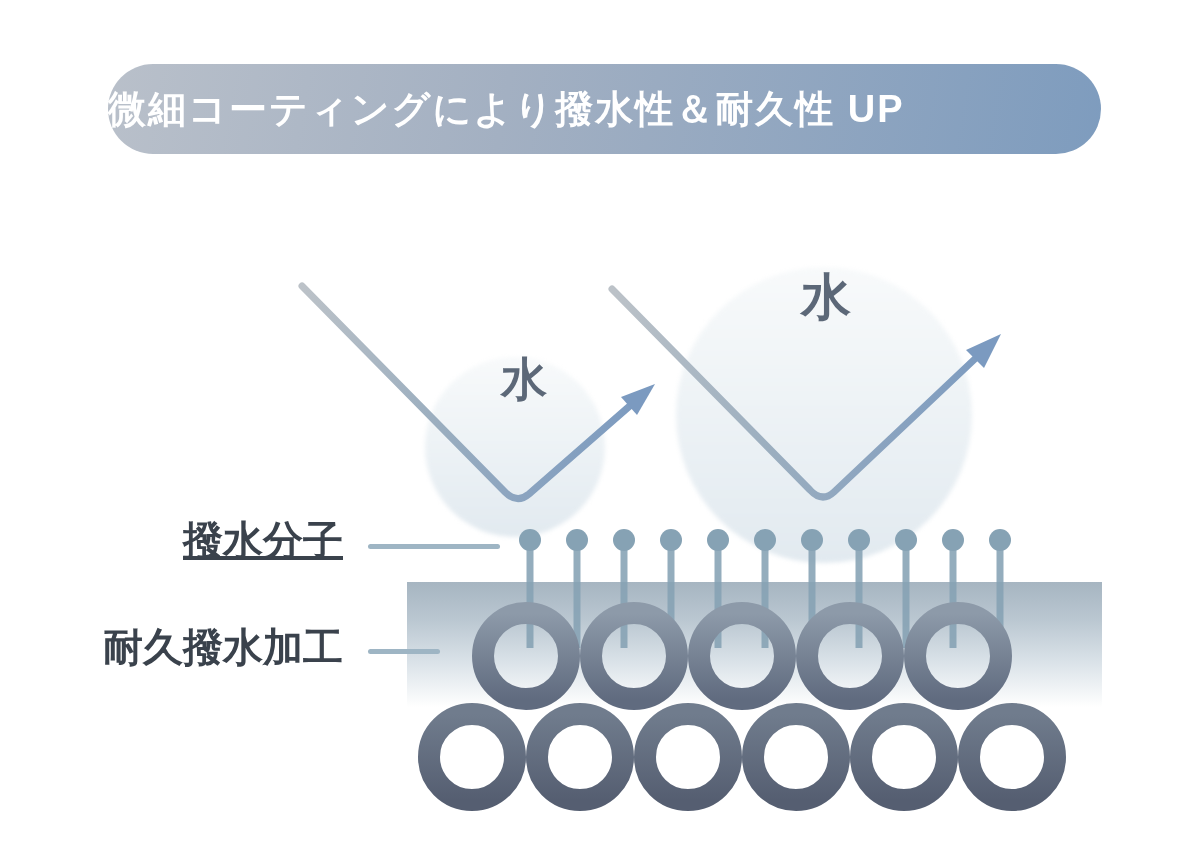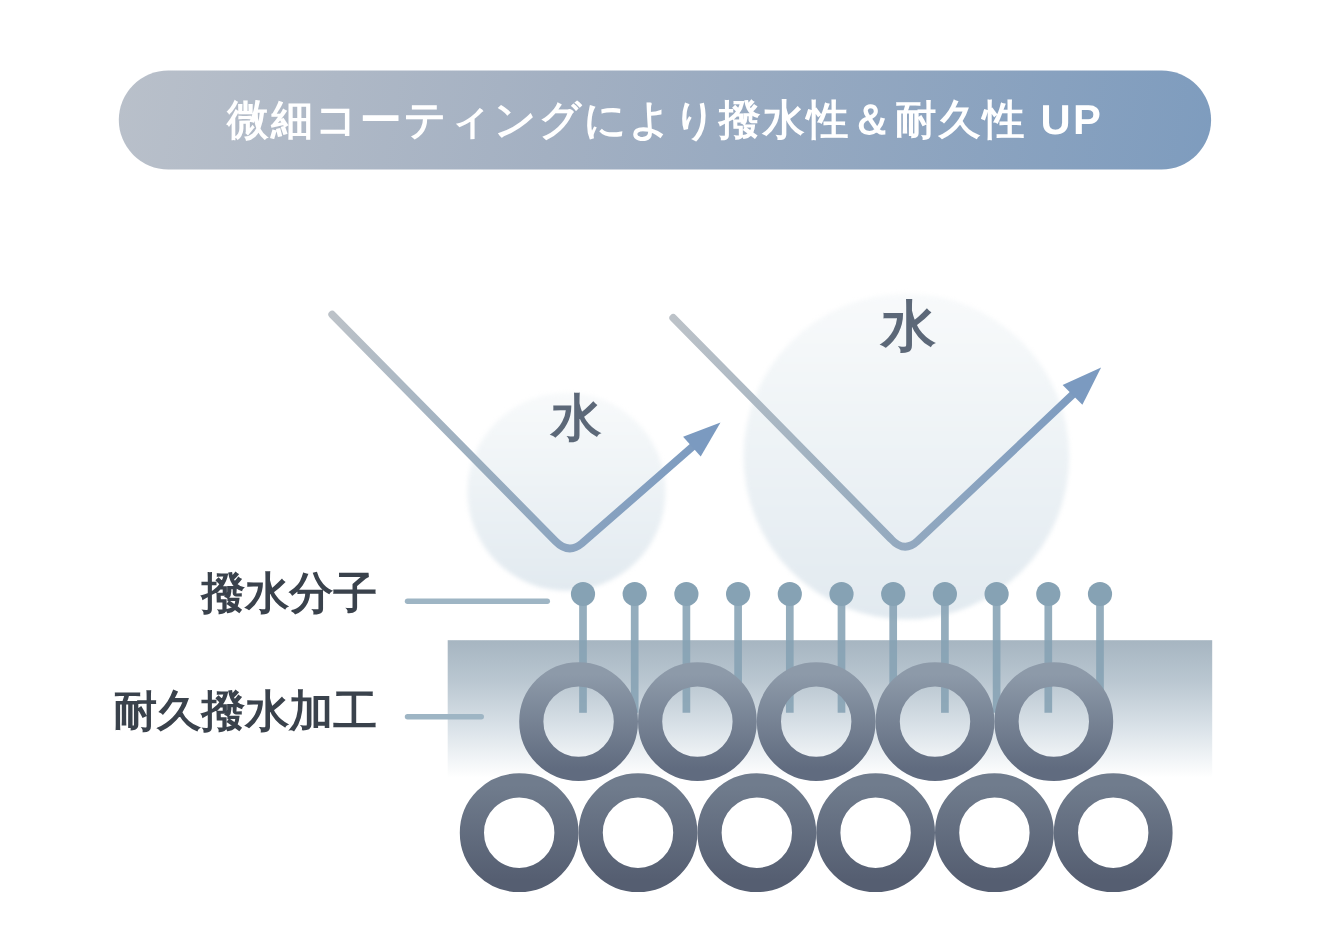--- a/index.html
+++ b/index.html
@@ -6,21 +6,21 @@
   body{
     width:1199px;height:860px;position:relative;overflow:hidden;
     background:#ffffff;
     font-family:"Liberation Sans","DejaVu Sans",sans-serif;
   }
   
   .banner{
     position:absolute;left:108px;top:64px;width:993px;height:90px;
     border-radius:45px;
     background:linear-gradient(100deg,#b9c0ca 0%,#a3b0c2 40%,#7e9cbe 100%);
-    display:flex;align-items:center;justify-content:center;
+    display:flex;align-items:center;
   }
   .banner-text{
     color:#ffffff;font-size:38px;font-weight:bold;letter-spacing:2px;
     white-space:nowrap;
   }
   
   .droplet{
     position:absolute;border-radius:50%;
     background:linear-gradient(180deg,#f8fafb 0%,#eef3f6 45%,#e2eaf0 100%);
     filter:blur(2px);
@@ -32,21 +32,21 @@
     color:#5c6878;font-weight:bold;line-height:1;
   }
   .water-label.small{left:524px;top:356px;font-size:46px;}
   .water-label.large{left:826px;top:272px;font-size:50px;}
   
   .caption{
     position:absolute;left:90px;width:253px;text-align:right;
     color:#3a424c;font-weight:bold;font-size:40px;line-height:42px;
     white-space:nowrap;
   }
-  .caption.molecule{top:519px;}
+  .caption.molecule{top:519px;text-decoration:underline;}
   .caption.coating{top:626px;}
   .leader{
     position:absolute;height:5px;border-radius:3px;background:#9eb5c4;
   }
   .leader.l1{left:368px;top:544px;width:132px;}
   .leader.l2{left:368px;top:649px;width:72px;}
   
   .band{
     position:absolute;left:407px;top:582px;width:695px;height:125px;
     background:linear-gradient(180deg,#a6b5c1 0%,#bac7d1 30%,#dbe3e9 65%,rgba(255,255,255,0) 100%);

